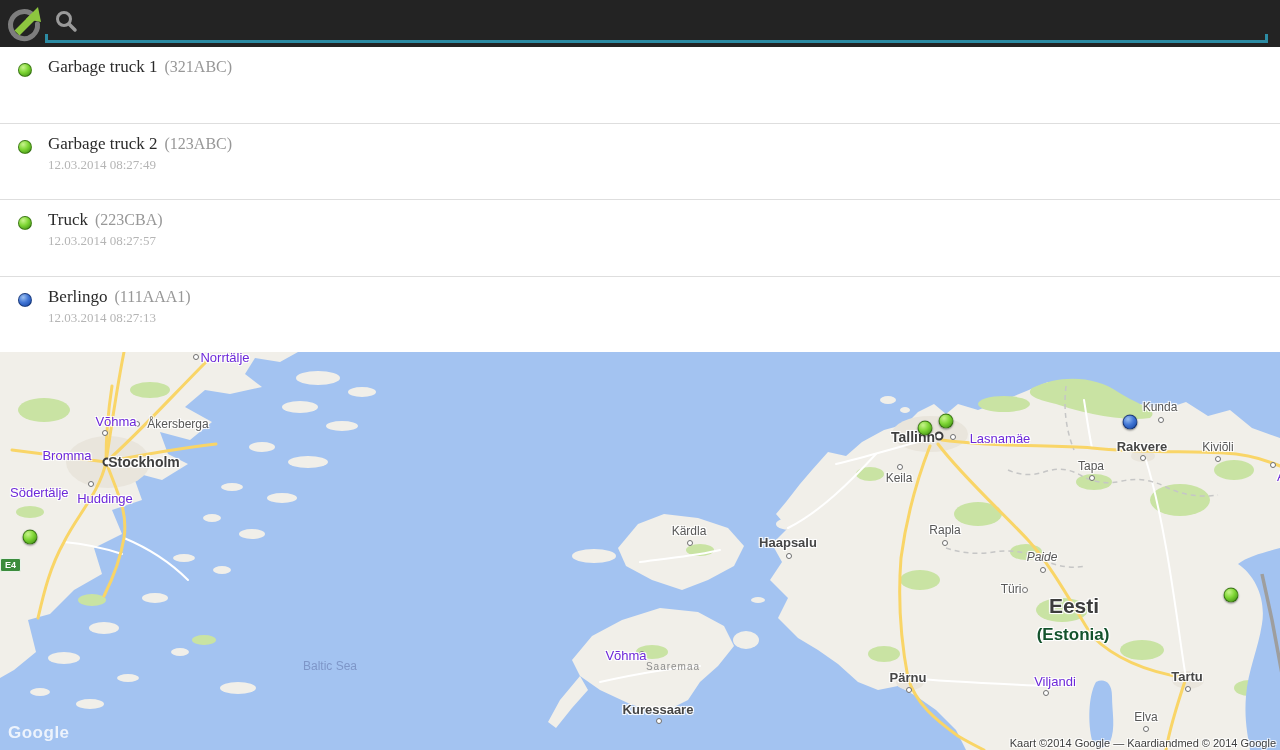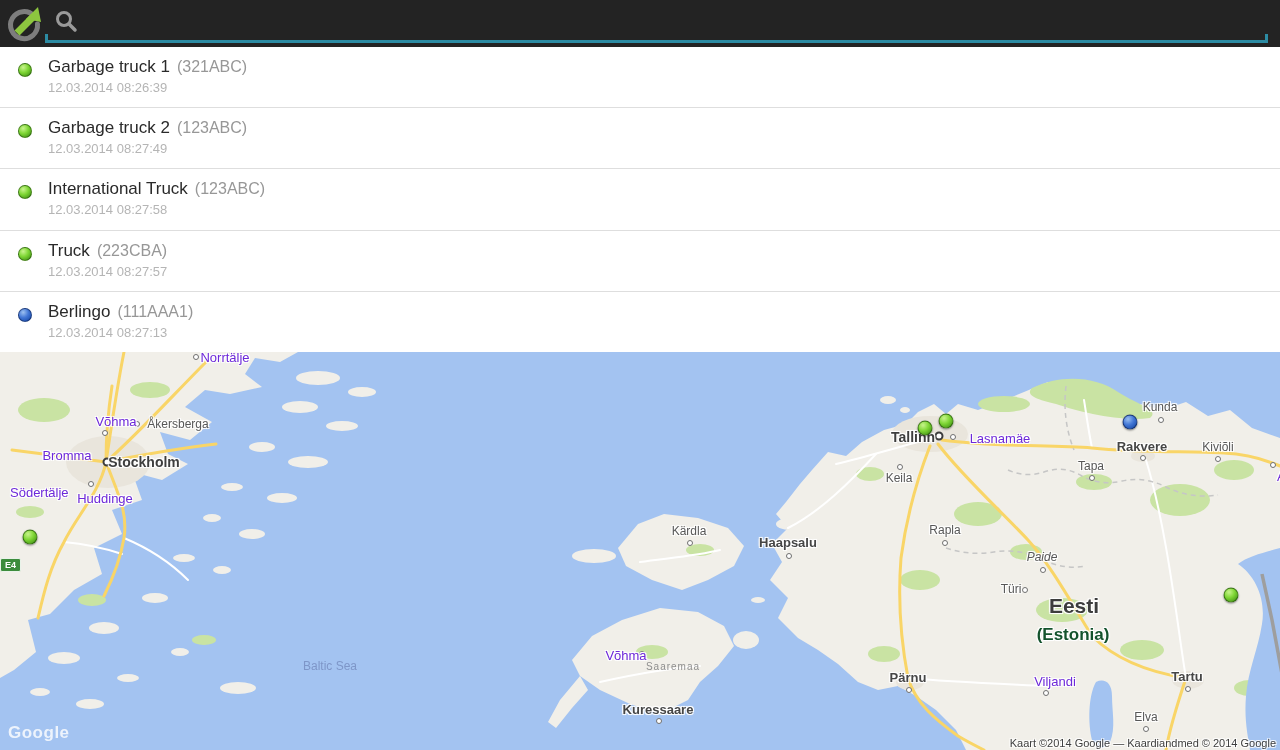--- a/index.html
+++ b/index.html
@@ -14,21 +14,21 @@
   .search-icon { position:absolute; left:8px; top:8px; width:26px; height:26px; }
   .search-input { position:absolute; left:36px; top:4px; right:4px; height:34px;
                   background:transparent; border:none; outline:none; color:#eee; font-size:18px; }
   .search-underline { position:absolute; left:0; right:2px; bottom:4px; height:3px; background:#2C8BA3; }
   .search-underline::before, .search-underline::after { content:""; position:absolute; bottom:0;
                   width:3px; height:9px; background:#2C8BA3; }
   .search-underline::before { left:0; } .search-underline::after { right:0; }
 
   
   .vehicle-list { position:absolute; top:47px; left:0; width:1280px; height:305px;
-                  background:#fff; list-style:none; display:flex; flex-direction:column; }
+                  background:#fff; list-style:none; display:flex; flex-direction:column;font-family:Liberation Serif, serif; }
   .vehicle-row { position:relative; flex:1 1 0; padding:9px 0 0 48px; border-bottom:1px solid #dedede; }
   .vehicle-row:last-child { border-bottom:none; }
   .status-dot { position:absolute; left:18px; top:16px; width:14px; height:14px; border-radius:50%; }
   .dot-green { background:radial-gradient(circle at 35% 28%, #c9f48e, #7ed634 45%, #4a9a1a 85%, #2f6b10);
                border:1px solid rgba(25,70,5,.55); }
   .dot-blue  { background:radial-gradient(circle at 35% 28%, #9cc0f0, #4377d6 45%, #1d4fae 85%, #12336e);
                border:1px solid rgba(8,25,70,.55); }
   .row-title { font-size:17px; color:#2a2a2a; line-height:22px; }
   .row-plate { font-size:16px; color:#979797; margin-left:7px; }
   .row-time  { font-size:13px; color:#b5b5b5; line-height:19px; }
@@ -90,31 +90,25 @@
       </span>
       <input class="search-input" type="text" placeholder="" style="">
       <div class="search-underline"></div>
     </div>
   </header>
 
   <ul class="vehicle-list">
     <li class="vehicle-row">
       <span class="status-dot dot-green"></span>
       <div class="row-title"><span>Garbage truck 1</span><span class="row-plate">(321ABC)</span></div>
-      <div class="row-time">12.03.2014 08:26:39</div>
     </li>
     <li class="vehicle-row">
       <span class="status-dot dot-green"></span>
       <div class="row-title"><span>Garbage truck 2</span><span class="row-plate">(123ABC)</span></div>
       <div class="row-time">12.03.2014 08:27:49</div>
-    </li>
-    <li class="vehicle-row">
-      <span class="status-dot dot-green"></span>
-      <div class="row-title"><span>International Truck</span><span class="row-plate">(123ABC)</span></div>
-      <div class="row-time">12.03.2014 08:27:58</div>
     </li>
     <li class="vehicle-row">
       <span class="status-dot dot-green"></span>
       <div class="row-title"><span>Truck</span><span class="row-plate">(223CBA)</span></div>
       <div class="row-time">12.03.2014 08:27:57</div>
     </li>
     <li class="vehicle-row">
       <span class="status-dot dot-blue"></span>
       <div class="row-title"><span>Berlingo</span><span class="row-plate">(111AAA1)</span></div>
       <div class="row-time">12.03.2014 08:27:13</div>

